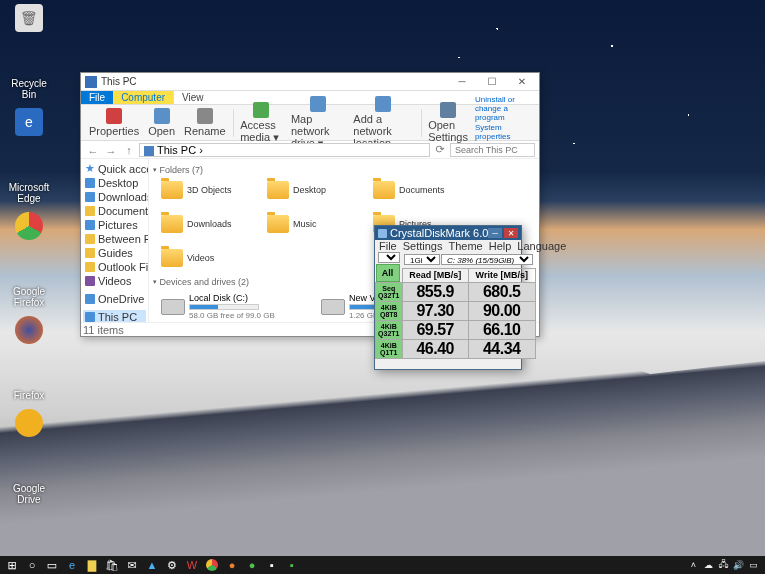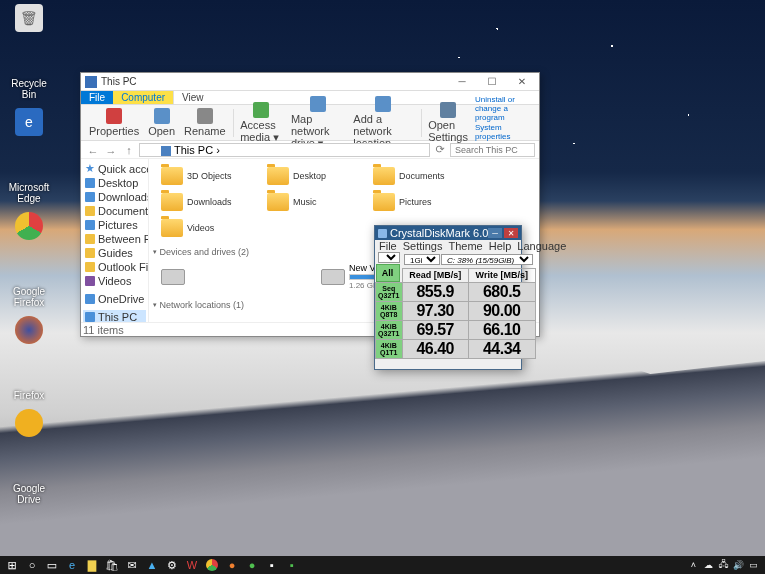--- a/index.html
+++ b/index.html
@@ -29,35 +29,35 @@
 
 .exp-ribbon { height:36px; background:#f6f6f6; border-bottom:1px solid #ddd; display:flex; align-items:center; padding:0 4px; gap:1px; }
 .ribbon-btn { display:flex; flex-direction:column; align-items:center; padding:1px 4px; cursor:pointer; font-size:8px; color:#444; }
 .ribbon-icon { width:16px; height:16px; background:#5a90c8; border-radius:2px; margin-bottom:1px; }
 .ribbon-sep { width:1px; height:28px; background:#ddd; margin:0 2px; }
 .ribbon-link { font-size:8px; color:#0066cc; cursor:pointer; display:block; }
 .ribbon-group { display:flex; flex-direction:column; gap:1px; padding:0 2px; }
 
 .exp-addr { height:18px; display:flex; align-items:center; gap:2px; padding:2px 4px; border-bottom:1px solid #eee; }
 .navbtn { width:16px; height:14px; display:flex; align-items:center; justify-content:center; color:#777; cursor:pointer; font-size:11px; }
-.addr-field { flex:1; height:14px; border:1px solid #ccc; padding:0 21px; display:flex; align-items:flex-end; font-size:9px; background:#fff; }
+.addr-field { flex:1; height:14px; border:1px solid #ccc; padding:0 4px; display:flex; align-items:flex-end; font-size:9px; background:#fff; }
 .search-field { width:85px; height:14px; border:1px solid #ccc; padding:0 4px; font-size:9px; color:#aaa; }
 
 .exp-body { flex:1; display:flex; overflow:hidden; }
 .exp-sidebar { width:68px; border-right:1px solid #eee; overflow-y:auto; padding:2px; }
 .side-item { display:flex; align-items:center; gap:3px; padding:1px 2px; font-size:8.5px; color:#333; cursor:pointer; white-space:nowrap; }
 .side-item.active { background:#cce5ff; }
 .side-icon { width:10px; height:10px; border-radius:1px; flex-shrink:0; }
 .side-star{color:#4a90d9;}
 .si-blue{background:#4a90d9;} .si-yellow{background:#f0c040;} .si-purple{background:#8050a0;}
 
 .exp-content { flex:1; padding:4px; overflow-y:auto; }
 .content-header { font-size:9px; color:#666; padding:2px 0; display:flex; align-items:center; gap:3px; }
 .content-header::before { content:"▾"; font-size:7px; }
-.folder-grid { display:flex; flex-wrap:wrap; gap:8px 20px; padding:4px 8px 8px; }
+.folder-grid { display:flex; flex-wrap:wrap; gap:16px 20px; padding:4px 8px 8px; }
 .folder-item { display:flex; align-items:center; gap:4px; width:86px; cursor:pointer; }
 .folder-icon { width:22px; height:18px; background:linear-gradient(180deg,#ffd870,#f0b030); border-radius:2px; flex-shrink:0; position:relative; }
 .folder-icon::before{content:"";position:absolute;top:-3px;left:0;width:8px;height:3px;background:#f0b030;border-radius:1px 1px 0 0;}
 .folder-label { font-size:9px; color:#333; }
 .drive-item { display:flex; align-items:center; gap:4px; width:140px; cursor:pointer;}
 .drive-icon { width:24px; height:16px; background:#d0d0d0; border:1px solid #999; border-radius:2px; flex-shrink:0; }
 .drive-info { display:flex; flex-direction:column; }
 .drive-label { font-size:9px; }
 .drive-bar { width:70px; height:6px; background:#eee; border:1px solid #ccc; margin:1px 0; }
 .drive-fill { height:100%; background:#3a90dd; }
@@ -229,20 +229,21 @@
           <span>OneDrive - Family</span>
         </div>
       <div style="height:4px"></div>
       <div class="side-item active">
           <div class="side-icon si-blue"></div>
           <span>This PC</span>
         </div>
 
     </div>
     <div class="exp-content">
+      <div class="content-header">Folders (7)</div>
       <div class="folder-grid">
         <div class="folder-item">
             <div class="folder-icon"></div>
             <span class="folder-label">3D Objects</span>
           </div>
         <div class="folder-item">
             <div class="folder-icon"></div>
             <span class="folder-label">Desktop</span>
           </div>
         <div class="folder-item">
@@ -263,20 +264,27 @@
           </div>
         <div class="folder-item">
             <div class="folder-icon"></div>
             <span class="folder-label">Videos</span>
           </div>
       </div>
       <div class="content-header">Devices and drives (2)</div>
       <div class="folder-grid">
         <div class="drive-item">
           <div class="drive-icon"></div>
+          <div class="drive-info">
+            <span class="drive-label">Local Disk (C:)</span>
+            <div class="drive-bar">
+                <div class="drive-fill" style="width:41%"></div>
+              </div>
+            <span class="drive-free">58.0 GB free of 99.0 GB</span>
+          </div>
         </div>
         <div class="drive-item">
           <div class="drive-icon"></div>
           <div class="drive-info">
             <span class="drive-label">New Volume (E:)</span>
             <div class="drive-bar">
                 <div class="drive-fill" style="width:36%"></div>
               </div>
             <span class="drive-free">1.26 GB free of 1.99 GB</span>
           </div>

